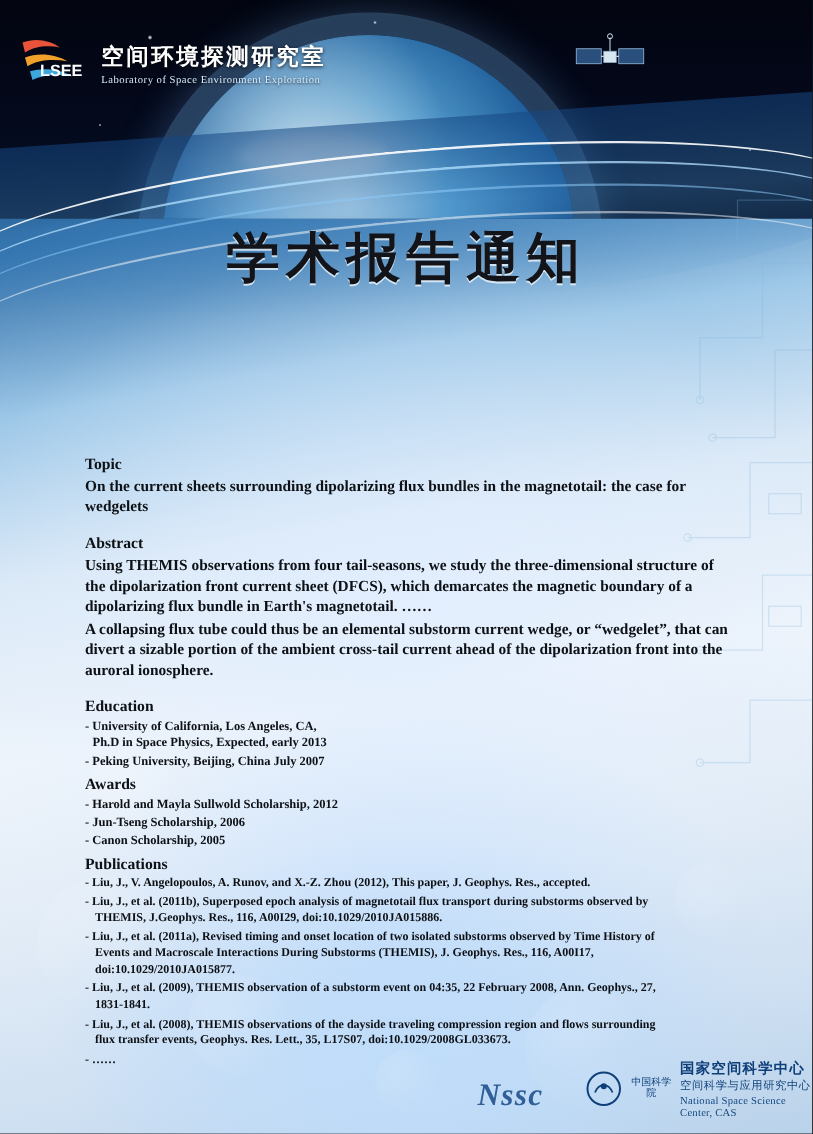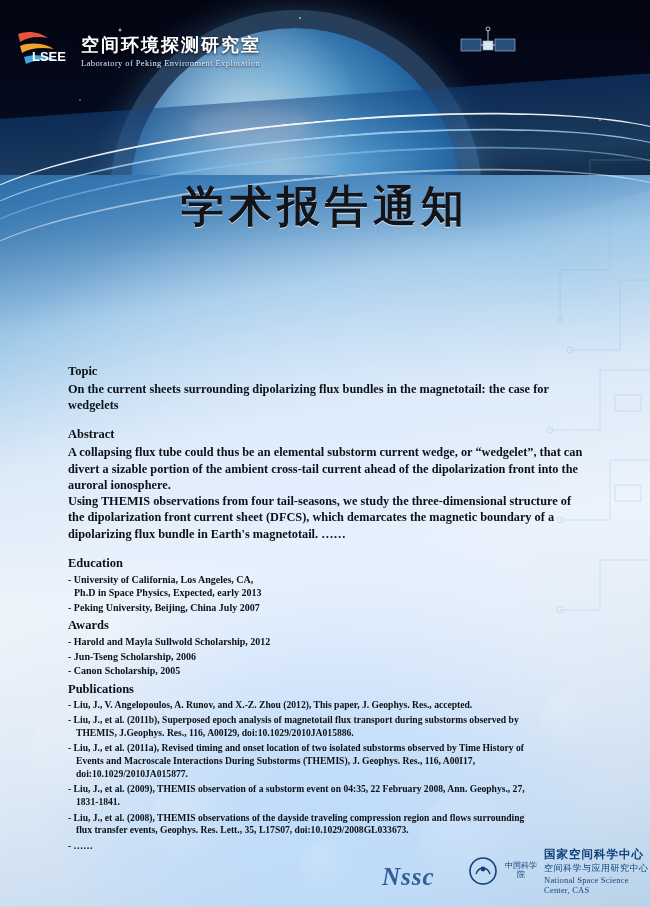--- a/index.html
+++ b/index.html
@@ -347,37 +347,37 @@
 
   <div class="logo-block">
     <svg class="logo-mark" viewBox="0 0 58 40">
       <path d="M4,6 C14,2 26,4 34,10 C24,8 14,9 6,14 Z" fill="#e8533a"></path>
       <path d="M6,18 C16,14 30,15 40,21 C28,19 16,20 8,25 Z" fill="#f0a12a"></path>
       <path d="M10,29 C20,26 34,27 44,33 C32,31 20,32 12,36 Z" fill="#3da7dc"></path>
       <text x="18" y="33" font-family="Liberation Sans, sans-serif" font-size="13" font-weight="bold" fill="#ffffff">LSEE</text>
     </svg>
     <div>
       <div class="logo-text-cn">空间环境探测研究室</div>
-      <div class="logo-text-en">Laboratory of Peking Environment Exploration</div>
+      <div class="logo-text-en">Laboratory of Space Environment Exploration</div>
     </div>
   </div>
 
   <div class="content">
 
     <div class="title">学术报告通知</div>
 
 
     <div class="body">
 
       <p class="sec-head">Topic</p>
       <p class="sec-body">On the current sheets surrounding dipolarizing flux bundles in the magnetotail: the case for wedgelets</p>
 
       <p class="sec-head spaced">Abstract</p>
+      <p class="sec-body para">Using THEMIS observations from four tail-seasons, we study the three-dimensional structure of the dipolarization front current sheet (DFCS), which demarcates the magnetic boundary of a dipolarizing flux bundle in Earth's magnetotail. ……</p>
       <p class="sec-body">A collapsing flux tube could thus be an elemental substorm current wedge, or “wedgelet”, that can divert a sizable portion of the ambient cross-tail current ahead of the dipolarization front into the auroral ionosphere.</p>
-      <p class="sec-body para">Using THEMIS observations from four tail-seasons, we study the three-dimensional structure of the dipolarization front current sheet (DFCS), which demarcates the magnetic boundary of a dipolarizing flux bundle in Earth's magnetotail. ……</p>
 
       <p class="sec-head spaced">Education</p>
       <ul class="list">
         <li>
           <span>- University of California, Los Angeles, CA,</span>
           <span class="sub">Ph.D in Space Physics, Expected, early 2013</span>
         </li>
         <li>
           <span>- Peking University, Beijing, China July 2007</span>
         </li>

